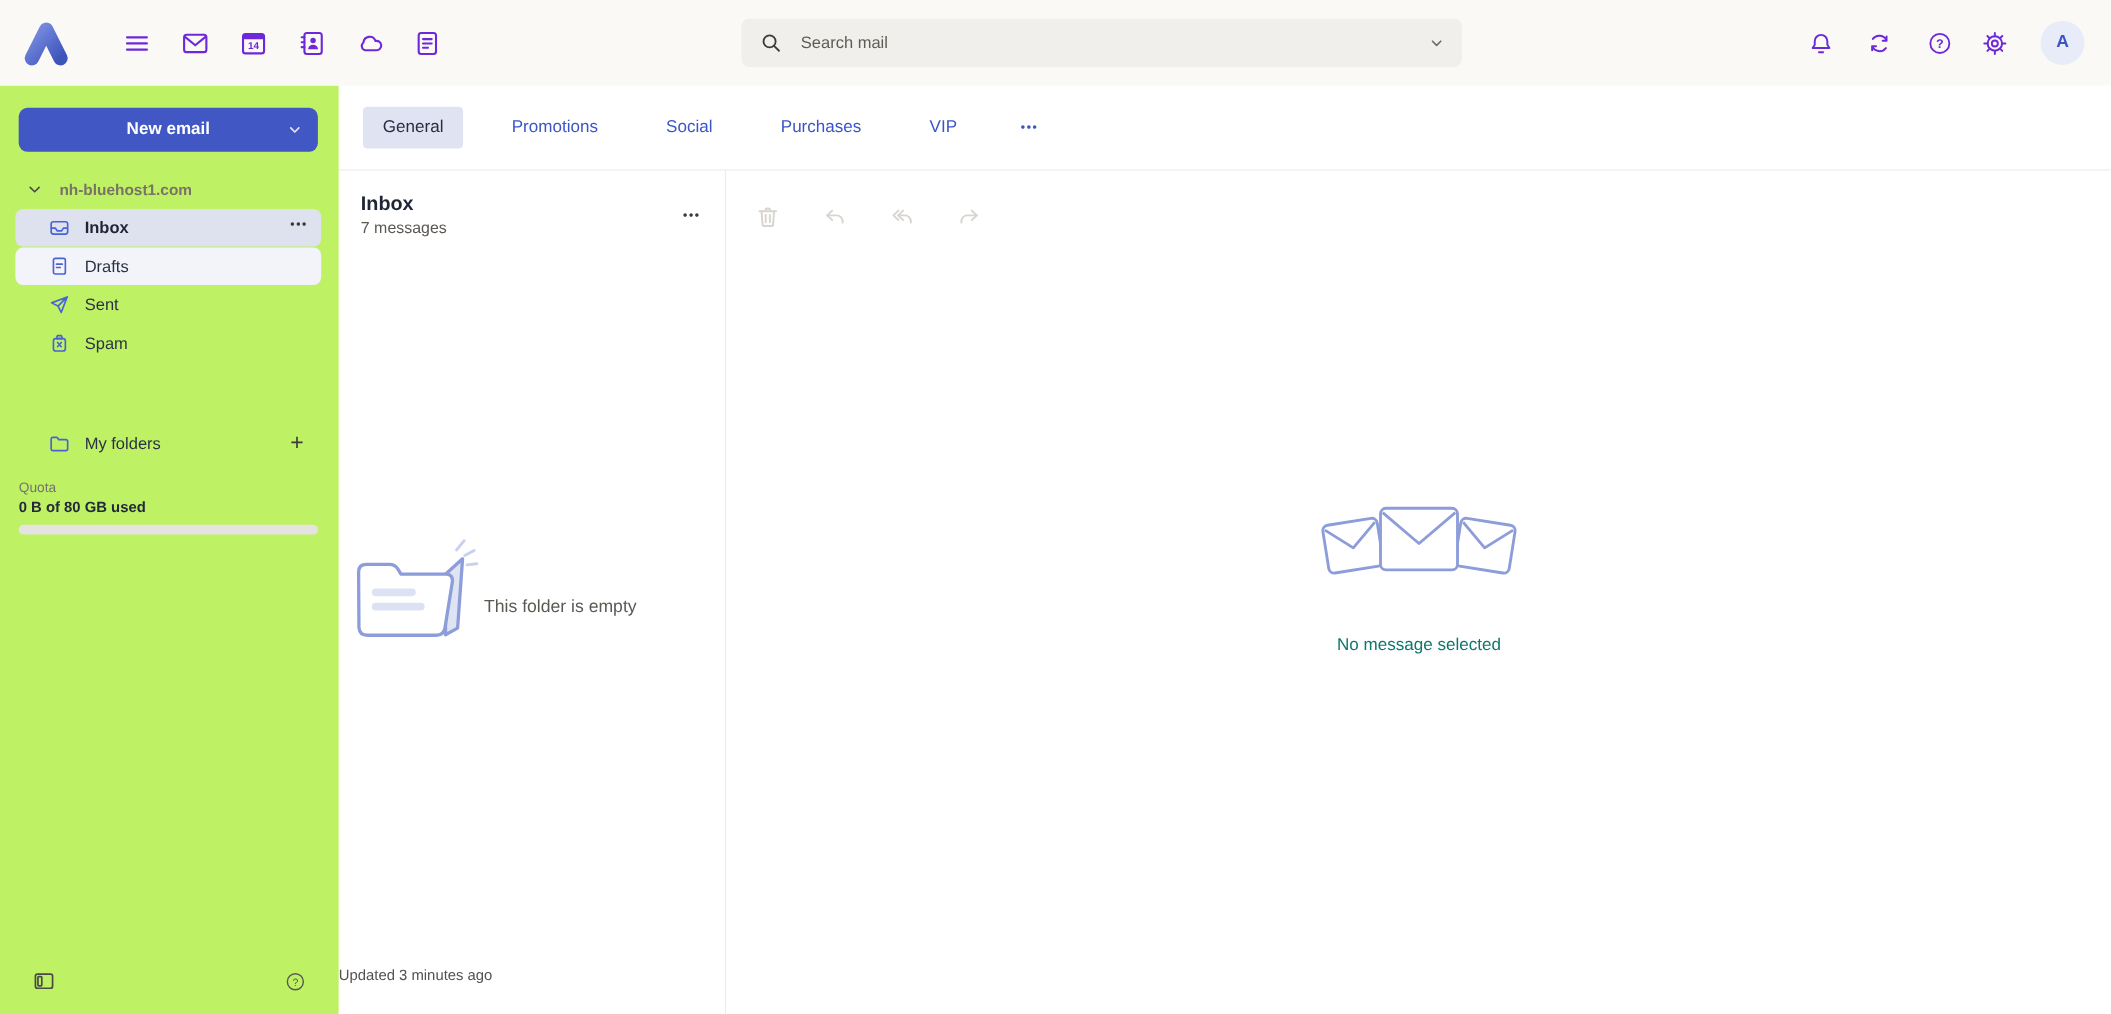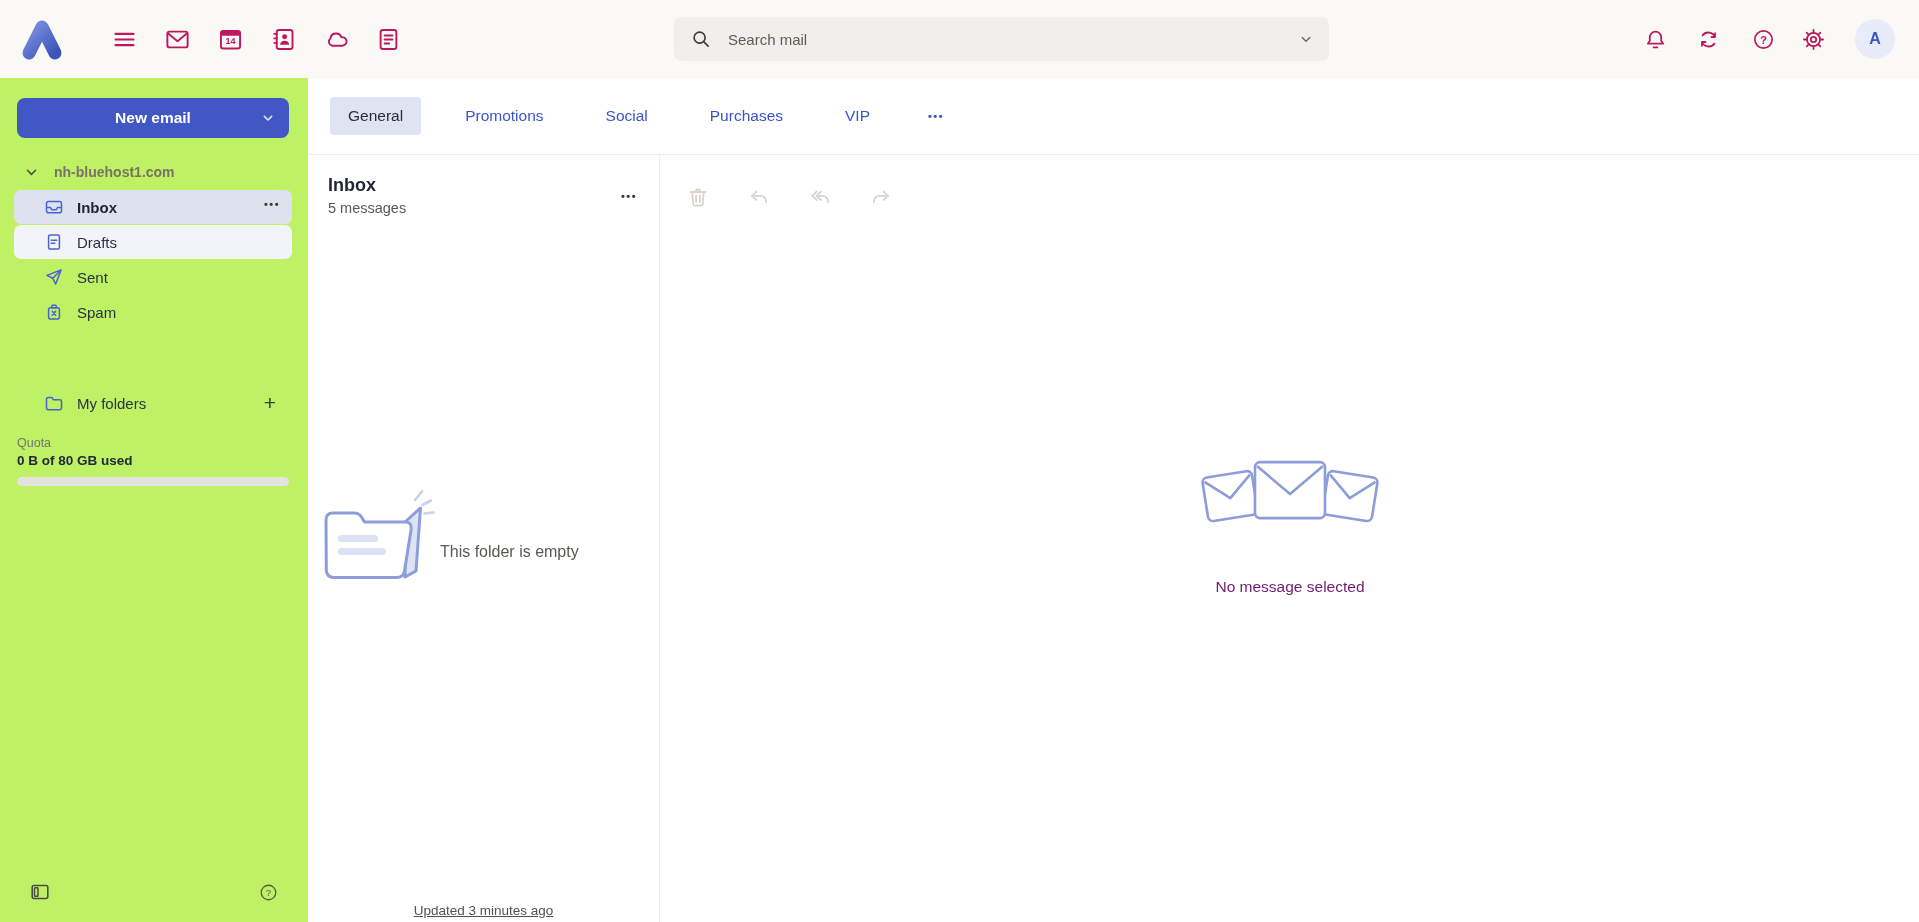--- a/index.html
+++ b/index.html
@@ -8,21 +8,21 @@
     font-family:"Liberation Sans", sans-serif;
     background:#ffffff; color:#20283a; position:relative; overflow:hidden;
   }
   svg { display:block; }
 
   
   .topbar { position:absolute; left:0; top:0; width:1919px; height:78px; background:#faf9f6; }
   .logo { position:absolute; left:16px; top:13px; width:52px; height:52px; cursor:pointer; }
   .icon-btn {
     position:absolute; width:40px; height:40px; top:19px; border:none; background:transparent;
-    display:flex; align-items:center; justify-content:center; color:#be185d; cursor:pointer; border-radius:6px;
+    display:flex; align-items:center; justify-content:center; color:#6d28d9; cursor:pointer; border-radius:6px;
   }
   .icon-btn svg { width:27px; height:27px; }
   .hamburger { left:104px; }
   .app-mail { left:157px; }
   .app-calendar { left:210px; }
   .app-contacts { left:263px; }
   .app-cloud { left:317px; }
   .app-notes { left:368px; }
 
   .searchbar {
@@ -103,30 +103,30 @@
     font-size:11px; font-weight:bold; letter-spacing:1.5px; padding:10px 6px; margin-left:8px; }
 
   .list-pane { position:absolute; left:0; top:77px; width:352px; height:767px; border-right:1px solid #edecea; }
   .lp-title { position:absolute; left:20px; top:20px; font-size:18px; font-weight:bold; color:#1f2736; }
   .lp-count { position:absolute; left:20px; top:45px; font-size:14.5px; color:#5b5852; }
   .lp-more { position:absolute; right:16px; top:27px; width:28px; height:28px; border:none; background:transparent;
     cursor:pointer; color:#3a3a38; font-size:11px; letter-spacing:1.5px; font-weight:bold; }
   .lp-empty { position:absolute; left:0; top:50%; width:100%; transform:translateY(-50%);
     display:flex; flex-direction:row; align-items:center; }
   .lp-empty-text { margin-top:26px; font-size:16px; color:#5b5852; }
-  .lp-updated { position:absolute; left:0; bottom:4px; width:100%; text-align:center; font-size:13.5px; color:#55524d;text-decoration:underline; }
+  .lp-updated { position:absolute; left:0; bottom:28px; width:100%; text-align:left; font-size:13.5px; color:#55524d; }
 
   .read-pane { position:absolute; left:353px; top:77px; width:1258px; height:767px; }
   .rp-toolbar { position:absolute; left:22px; top:27px; display:flex; }
   .rp-tool { width:30px; height:30px; margin-right:31px; border:none; background:transparent; color:#d8d5cf;
     display:flex; align-items:center; justify-content:center; cursor:default; }
   .rp-tool svg { width:24px; height:24px; }
   .rp-empty { position:absolute; left:0; top:50%; width:100%; transform:translateY(-4%);
     display:flex; flex-direction:column; align-items:center; margin-top:-85px; }
-  .rp-empty-text { margin-top:38px; font-size:15.5px; color:#701a75; }
+  .rp-empty-text { margin-top:38px; font-size:15.5px; color:#0f766e; }
 </style>
 </head>
 <body>
 
 <header class="topbar">
   <div class="logo">
     <svg viewBox="0 0 52 52">
       <defs>
         <linearGradient id="lg" x1="0" y1="0" x2="1" y2="1">
           <stop offset="0" stop-color="#7b8fe0"></stop>
@@ -297,21 +297,21 @@
     <button class="tab active">General</button>
     <button class="tab">Promotions</button>
     <button class="tab">Social</button>
     <button class="tab">Purchases</button>
     <button class="tab">VIP</button>
     <button class="tab-more">•••</button>
   </div>
 
   <section class="list-pane">
     <h1 class="lp-title">Inbox</h1>
-    <div class="lp-count">5 messages</div>
+    <div class="lp-count">7 messages</div>
     <button class="lp-more">•••</button>
 
     <div class="lp-empty">
       <svg width="132" height="104" viewBox="0 0 132 104">
         <path d="M107,13 L114,4.5 M114.5,18 L123,13.5 M116.5,26.5 L125.5,25.5" stroke="#c8d1ee" stroke-width="2.6" stroke-linecap="round" fill="none"></path>
         <polygon points="97,35 112.5,21 108,84 97,90" fill="#dfe4f5" stroke="#8c9dda" stroke-width="3" stroke-linejoin="round"></polygon>
         <path d="M18,33 Q18,26 25,26 H46 Q51,26 53.5,30 L56.5,35 H97 Q104,35 103.2,42 L96.5,84 Q95.5,90.5 88.5,90.5 H26 Q19,90.5 18.3,83.5 Z" fill="#ffffff" stroke="#8c9dda" stroke-width="3" stroke-linejoin="round"></path>
         <rect x="30" y="48" width="40" height="7" rx="3.5" fill="#dce2f4"></rect>
         <rect x="30" y="61" width="48" height="7" rx="3.5" fill="#dce2f4"></rect>
       </svg>

